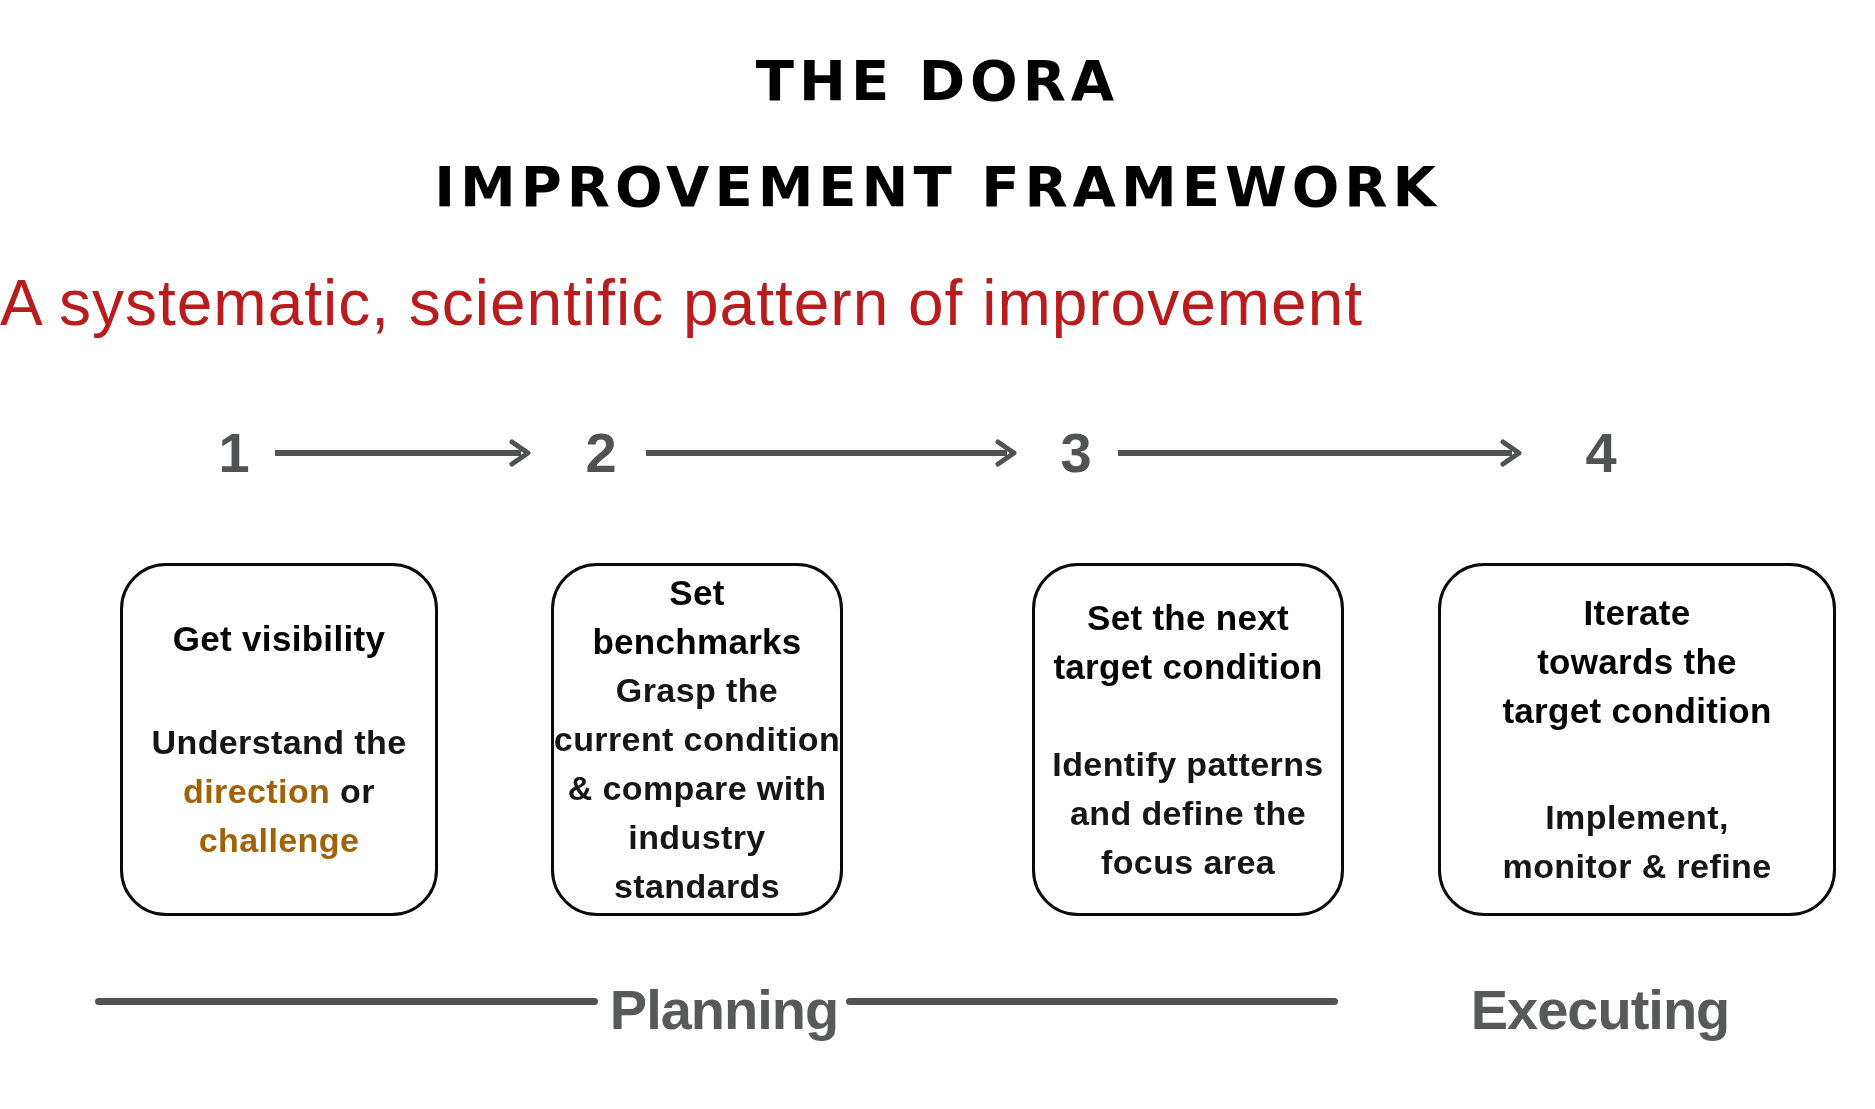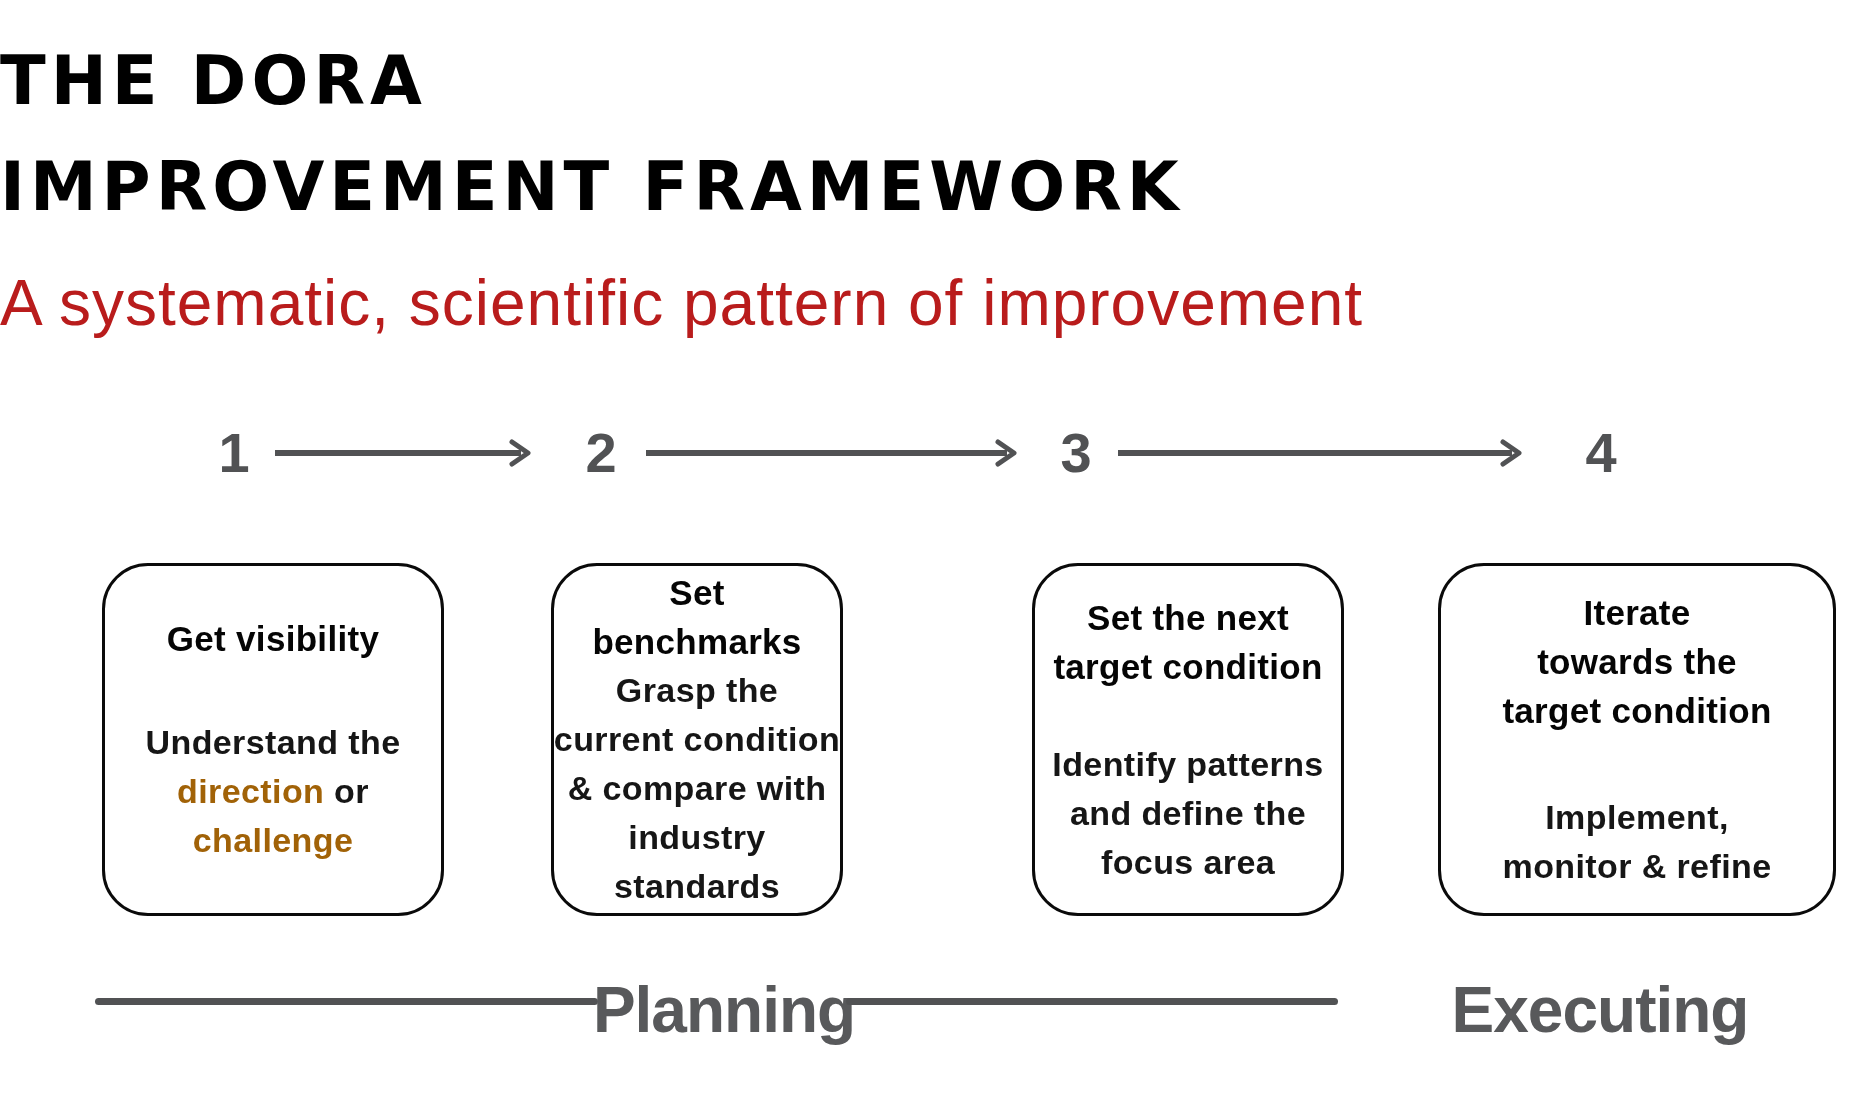--- a/index.html
+++ b/index.html
@@ -7,23 +7,24 @@
     position:relative;
     width:1875px;height:1109px;
     background:#ffffff;
     overflow:hidden;
     font-family:"Liberation Sans",sans-serif;
     color:#000;
   }
   
   .title{
     position:absolute;top:28px;left:0;width:100%;
+    text-align:center;
     font-family:"DejaVu Sans",sans-serif;
     font-weight:800;
-    font-size:67px;line-height:106px;
+    font-size:56px;line-height:106px;
     letter-spacing:5px;
     color:#000000;
   }
   .subtitle{
     position:absolute;top:268px;left:0;width:100%;
     font-weight:300;
     font-size:64px;line-height:70px;
     letter-spacing:1px;
     color:#b91c1c;
   }
@@ -60,21 +61,21 @@
   .body-line .bold{font-weight:700;color:#a16207;}
   .spacer{width:100%;}
   
   .phase-line{
     position:absolute;top:998px;height:7px;
     background:#515254;border-radius:4px;
   }
   .phase-label{
     position:absolute;top:982px;
     transform:translateX(-50%);
-    font-weight:700;font-size:64px;line-height:56px;
+    font-weight:700;font-size:56px;line-height:56px;
     letter-spacing:-1px;
     color:#58595b;
   }
 </style>
 </head>
 <body>
 
 <div id="canvas">
 
   <div class="title">
@@ -101,21 +102,21 @@
       <polyline points="355,7 371,18 355,29" fill="none" stroke="#515254" stroke-width="5" stroke-linecap="round" stroke-linejoin="round"></polyline>
     </svg>
   </div>
   <div class="flow-arrow" style="left:1115px;width:414px">
     <svg width="414" height="36" viewBox="0 0 414 36">
       <line x1="3" y1="18" x2="397" y2="18" stroke="#515254" stroke-width="6"></line>
       <polyline points="388,7 404,18 388,29" fill="none" stroke="#515254" stroke-width="5" stroke-linecap="round" stroke-linejoin="round"></polyline>
     </svg>
   </div>
 
-  <div class="card" style="left:102px;width:342px">
+  <div class="card" style="left:120px;width:318px">
     <div class="card-heading">
       <div>Get visibility</div>
     </div>
     <div class="spacer" style="height:55px"></div>
     <div class="card-body">
       <div class="body-line"><span>Understand the</span></div>
       <div class="body-line"><span class="bold">direction</span><span> or</span></div>
       <div class="body-line"><span class="bold">challenge</span></div>
     </div>
   </div>

